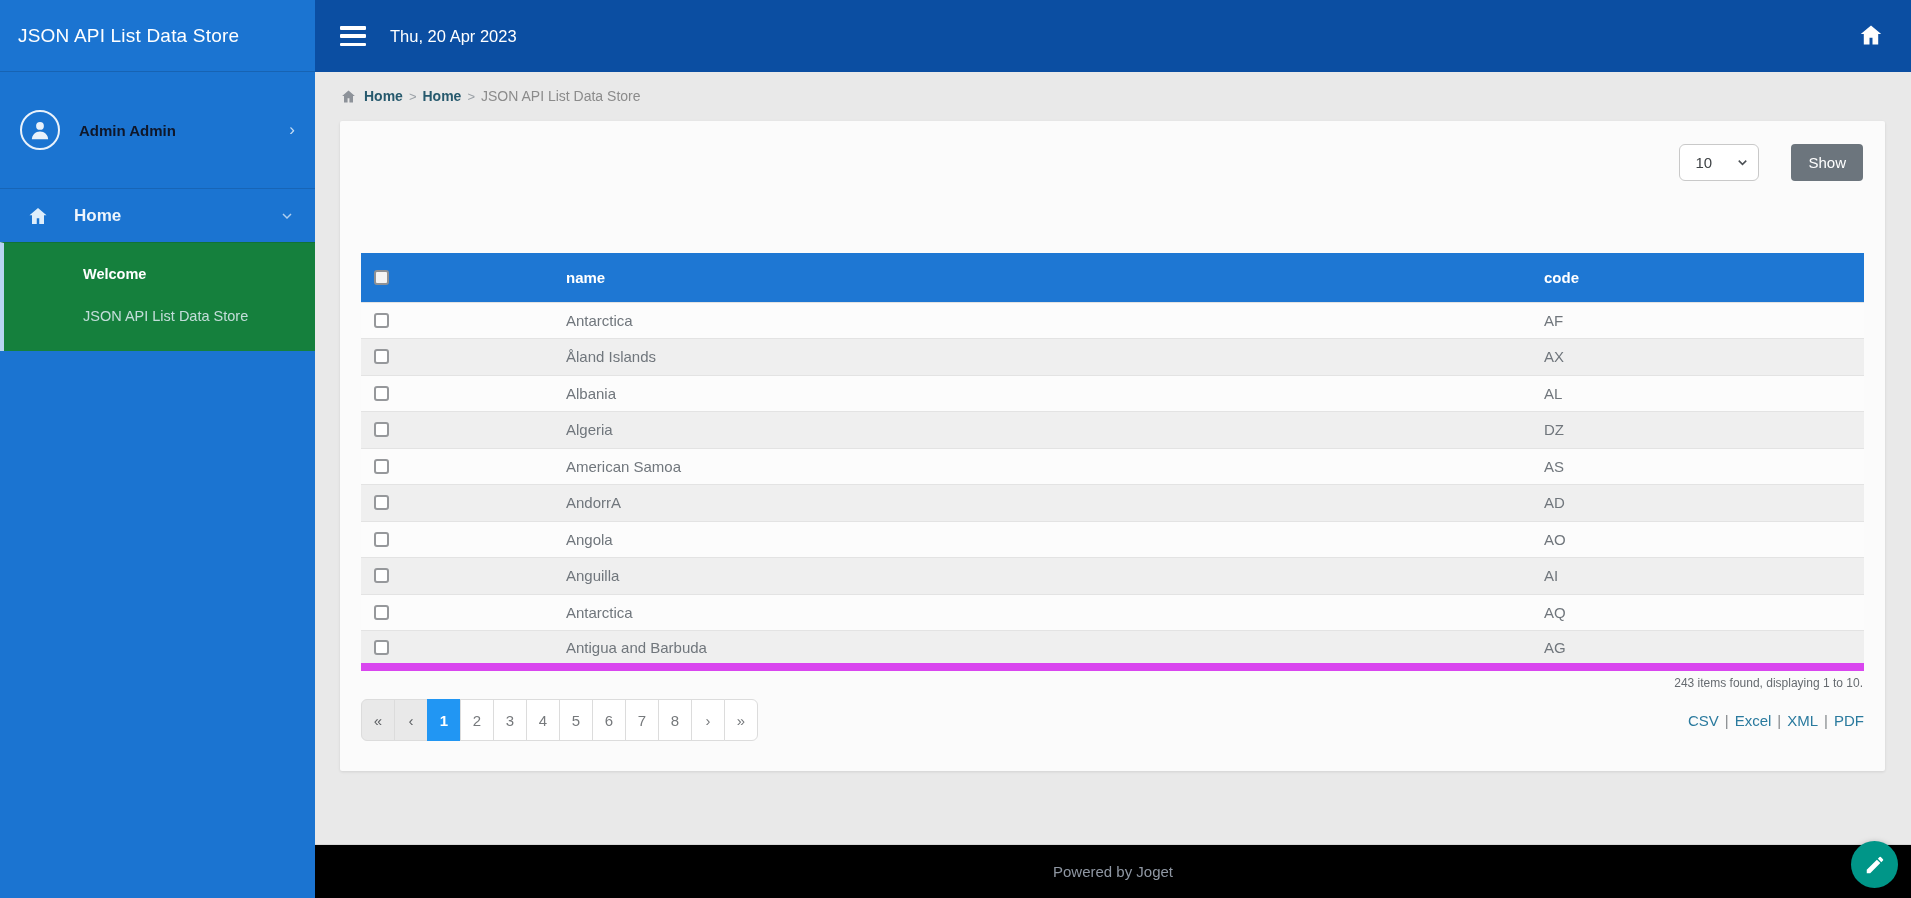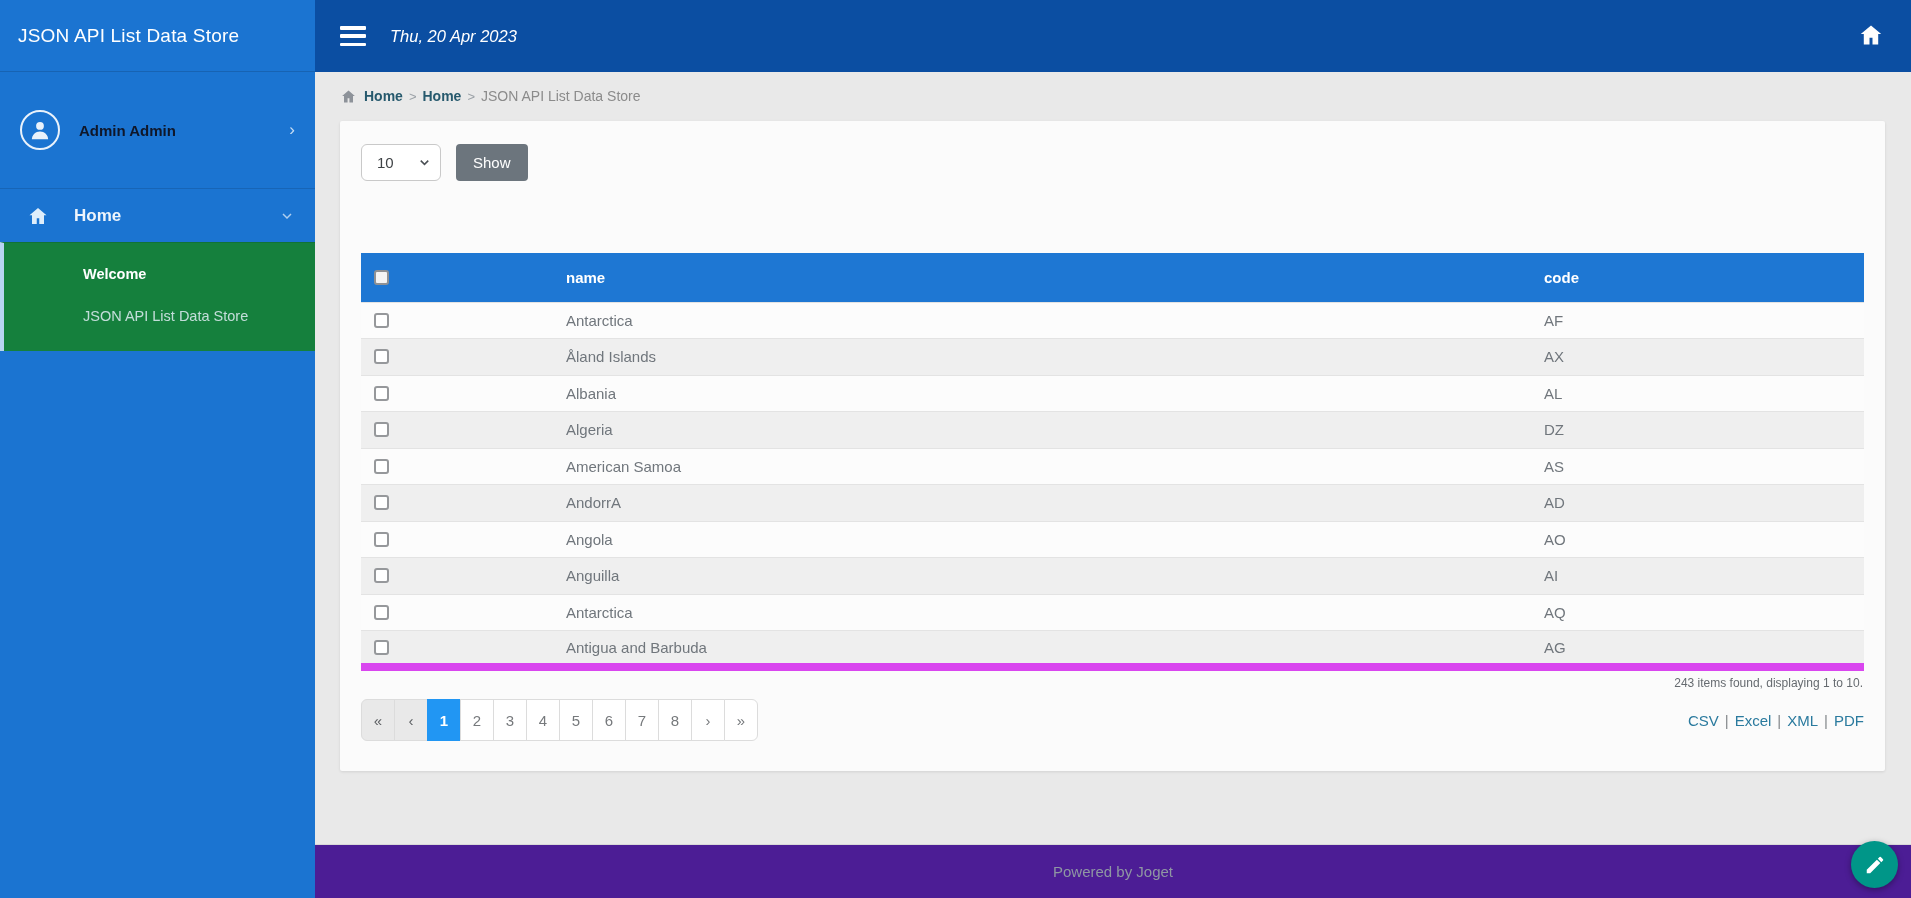--- a/index.html
+++ b/index.html
@@ -22,38 +22,38 @@
   .menu-home .home-ic { width:20px; height:20px; fill:#dfeefb; margin-right:26px; }
   .menu-home-label { font-size:17px; font-weight:700; color:#eef5fc; flex:1; }
   .menu-home .chev-down { width:16px; height:16px; stroke:rgba(255,255,255,.65); stroke-width:2.2; fill:none; }
   .submenu { background:#15803d; border-left:4px solid #b7d4f1; border-top:1px solid rgba(0,0,0,.10); padding:10px 0 14px 8px; }
   .submenu-item { display:block; padding:13px 20px 13px 71px; font-size:14.5px; cursor:pointer; text-decoration:none; }
   .submenu-item.strong { color:#ffffff; font-weight:700; }
   .submenu-item.soft { color:rgba(233,242,251,.82); font-weight:400; }
 
   
   .main { flex:1; display:flex; flex-direction:column; position:relative; }
-  .topbar { height:72px; background:#0b4ea2; display:flex; align-items:center; flex-shrink:0;font-style:italic; }
+  .topbar { height:72px; background:#0b4ea2; display:flex; align-items:center; flex-shrink:0; }
   .hamburger { width:26px; height:20px; margin-left:25px; background:none; border:none; cursor:pointer;
     display:flex; flex-direction:column; justify-content:space-between; }
   .hamburger span { display:block; height:3.5px; width:26px; background:#fff; border-radius:1px; }
   .topbar-date { margin-left:24px; color:#fff; font-size:16.5px; }
   .topbar-home { margin-left:auto; margin-right:28px; cursor:pointer; background:none; border:none; }
   .topbar-home svg { width:24px; height:24px; fill:#fdfdfd; }
 
   .content { flex:1; padding:0 26px 0 25px; }
   .breadcrumb { padding:16px 0 0 1px; font-size:14px; color:#8b8b8b; display:flex; align-items:center; gap:6px; }
   .breadcrumb .home-ic { width:15px; height:15px; fill:#8d9299; margin-right:2px; }
   .breadcrumb a { color:#26596d; text-decoration:none; font-weight:600; }
   .breadcrumb .sep { color:#9aa0a6; font-size:13px; }
   .breadcrumb .current { color:#8b8b8b; font-weight:400; }
 
   .card { margin-top:17px; background:#fbfbfb; border-radius:2px; box-shadow:0 1px 3px rgba(0,0,0,.10);
     padding:23px 21px 30px 21px; min-height:605px; }
-  .toolbar { display:flex; justify-content:flex-start; align-items:center; gap:15px; padding-right:1px; }
+  .toolbar { display:flex; justify-content:flex-end; align-items:center; gap:32px; padding-right:1px; }
   .select-wrap { position:relative; width:80px; height:37px; }
   .select-wrap select { width:100%; height:100%; appearance:none; -webkit-appearance:none;
     border:1px solid #c9c9c9; border-radius:6px; background:#fff; font-size:15px; color:#3f4346;
     padding:0 26px 0 15px; font-family:"Liberation Sans", sans-serif; cursor:pointer; }
   .select-wrap .chev-down { position:absolute; right:9px; top:11px; width:15px; height:15px;
     stroke:#4a4f54; stroke-width:2.4; fill:none; pointer-events:none; }
   .show-btn { height:37px; padding:0 17px; background:#6c757d; color:#fff; border:none; border-radius:4px;
     font-size:15px; font-family:Liberation Sans, sans-serif; cursor:pointer; }
 
   table.list { width:100%; border-collapse:collapse; margin-top:72px; border-bottom:8px solid #d946ef; }
@@ -76,21 +76,21 @@
     border:1px solid #dcdcdc; background:#fff; color:#76797c; font-size:15px; padding:0 11px;
     margin-left:-1px; cursor:pointer; text-decoration:none; }
   .page:first-child { margin-left:0; border-radius:6px 0 0 6px; }
   .page:last-child { border-radius:0 6px 6px 0; }
   .page.muted { background:#e9e9e9; color:#5d6063; }
   .page.active { background:#2196f3; border-color:#2196f3; color:#fff; font-weight:700; }
   .export-links { font-size:15px; color:#7b8085; }
   .export-links a { color:#2a7a9e; text-decoration:none; }
   .export-links .sep { margin:0 6px; color:#85898d; }
 
-  .footer { height:54px; flex-shrink:0; background:#4c1d95; border-top:1px solid #d8d8d8;
+  .footer { height:54px; flex-shrink:0; background:#000000; border-top:1px solid #d8d8d8;
     display:flex; align-items:center; justify-content:center; font-size:15px; color:#8f97a3; }
   .fab { position:absolute; right:13px; bottom:10px; width:47px; height:47px; border-radius:50%;
     background:#009688; border:none; cursor:pointer; box-shadow:0 2px 6px rgba(0,0,0,.35);
     display:flex; align-items:center; justify-content:center; }
   .fab svg { width:22px; height:22px; fill:#fff; }
 </style>
 </head>
 <body>
 
 <div class="app">

